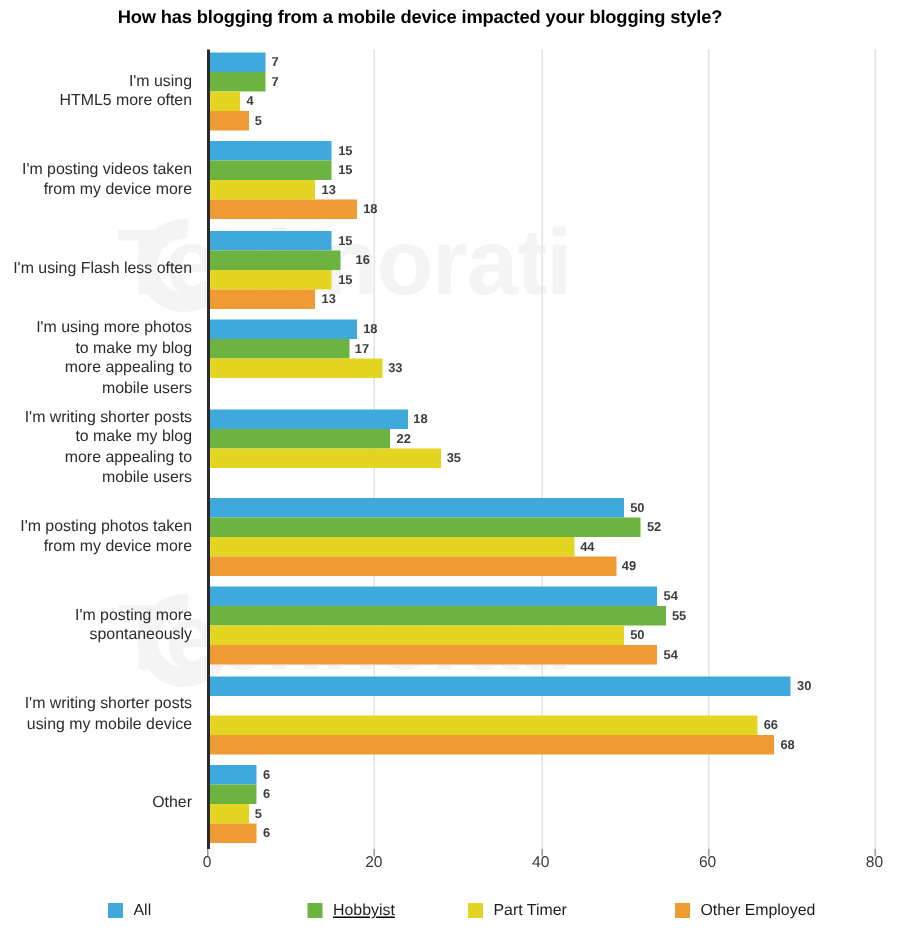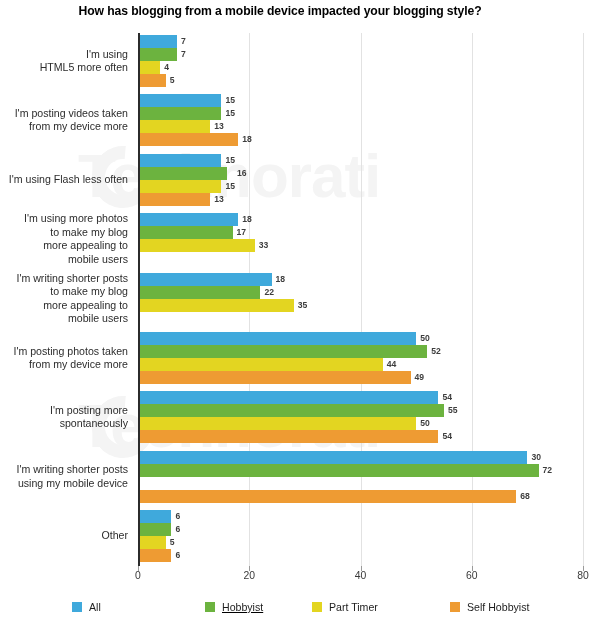--- a/index.html
+++ b/index.html
@@ -330,23 +330,23 @@
       </div>
       <div class="cat-group" style="top: 417.8px; height: 52px;">
         <div class="cat-label-wrap" style="top: 12.6px;">
           <div>I'm writing shorter posts</div>
           <div>using my mobile device</div>
         </div>
         <div class="bar-row" style="position: absolute; top: 0px;">
           <div class="bar" title="All: 70" style="width: 389.375px; background: rgb(63, 169, 220);"></div>
           <div class="bar-value" style="left: 389.375px;">30</div>
         </div>
-        <div class="bar-row" style="position: absolute; top: 13px;">
-          <div class="bar" title="Hobbyist: 72" style="width: 400.5px; background: rgb(108, 179, 63);"></div>
-          <div class="bar-value" style="left: 400.5px;">72</div>
+        <div class="bar-row" style="position: absolute; top: 26px;">
+          <div class="bar" title="Part Timer: 66" style="width: 367.125px; background: rgb(227, 213, 33);"></div>
+          <div class="bar-value" style="left: 367.125px;">66</div>
         </div>
         <div class="bar-row" style="position: absolute; top: 39px;">
           <div class="bar" title="Self Employed: 68" style="width: 378.25px; background: rgb(238, 155, 51);"></div>
           <div class="bar-value" style="left: 378.25px;">68</div>
         </div>
       </div>
       <div class="cat-group" style="top: 477.2px; height: 52px;">
         <div class="cat-label-wrap" style="top: 19.3px;">
           <div>Other</div>
         </div>
@@ -381,21 +381,21 @@
       <div class="legend-item" style="left: 205px; text-decoration: underline;">
         <span class="legend-swatch" style="background: rgb(108, 179, 63);"></span>
         <span class="legend-label">Hobbyist</span>
       </div>
       <div class="legend-item" style="left: 312px;">
         <span class="legend-swatch" style="background: rgb(227, 213, 33);"></span>
         <span class="legend-label">Part Timer</span>
       </div>
       <div class="legend-item" style="left: 450px;">
         <span class="legend-swatch" style="background: rgb(238, 155, 51);"></span>
-        <span class="legend-label">Self Hobbyist</span>
+        <span class="legend-label">Other Employed</span>
       </div>
     </div>
 
 <div class="xtick-mark" style="left: 138px;"></div>
     <div class="xtick-label" style="left: 138px;">0</div>
     <div class="xtick-mark" style="left: 249.25px;"></div>
     <div class="xtick-label" style="left: 249.25px;">20</div>
     <div class="xtick-mark" style="left: 360.5px;"></div>
     <div class="xtick-label" style="left: 360.5px;">40</div>
     <div class="xtick-mark" style="left: 471.75px;"></div>

